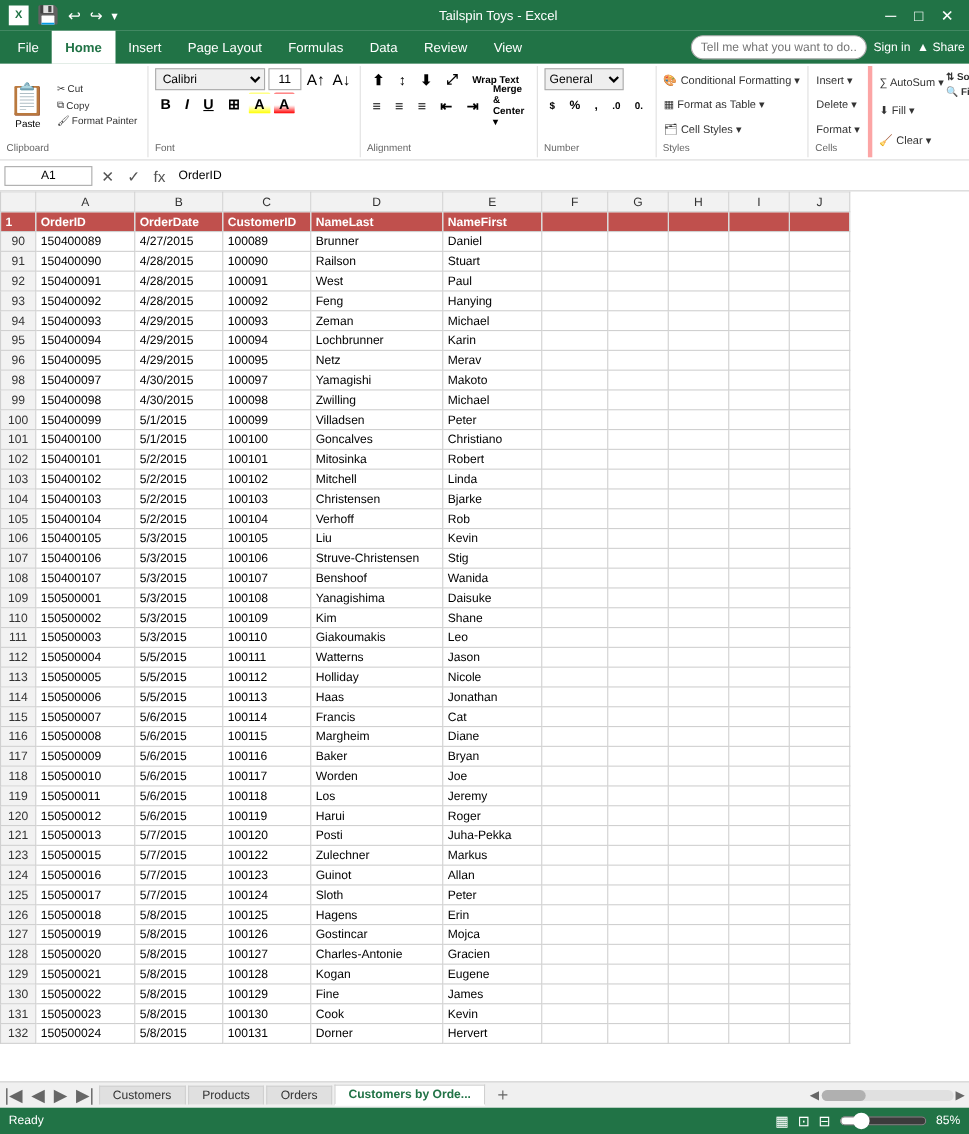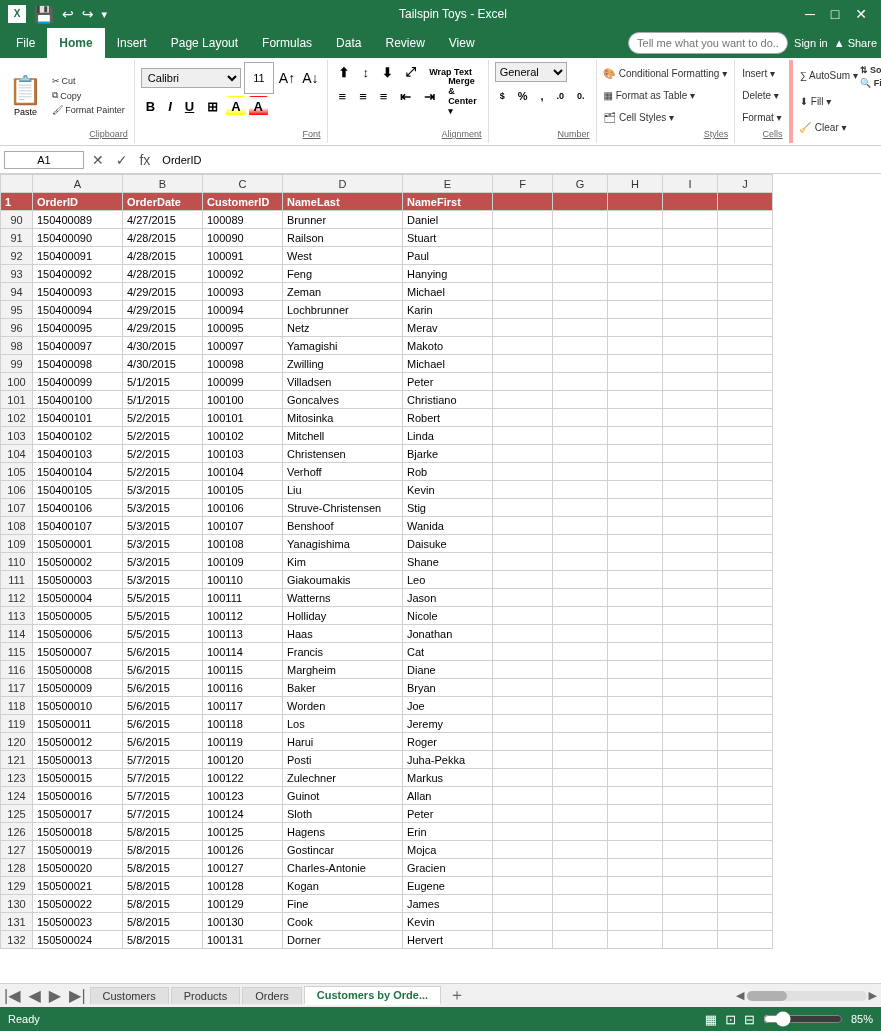--- a/index.html
+++ b/index.html
@@ -221,24 +221,23 @@
       cursor: pointer;
       padding: 1px 3px;
       display: flex;
       align-items: center;
       gap: 2px;
       white-space: nowrap;
     }
     .section-label {
       font-size: 9px;
       color: #666;
-      text-align: right;
+      text-align: left;
       margin-top: auto;
       padding-bottom: 2px;
-      text-decoration: underline;
     }
 
     
     .font-section {
       padding: 2px 6px;
       border-right: 1px solid #e0e0e0;
       display: flex;
       flex-direction: column;
       gap: 2px;
     }
@@ -252,21 +251,21 @@
       border: 1px solid #aaa;
       padding: 0 2px;
       width: 100px;
       height: 20px;
     }
     .font-size-input {
       width: 30px;
       font-size: 11px;
       border: 1px solid #aaa;
       padding: 0 2px;
-      height: 32px;
+      height: 20px;
       text-align: center;
     }
     .icon-btn {
       font-size: 13px;
       font-weight: bold;
       cursor: pointer;
       padding: 1px 4px;
       border-radius: 2px;
       border: 1px solid transparent;
       height: 20px;

